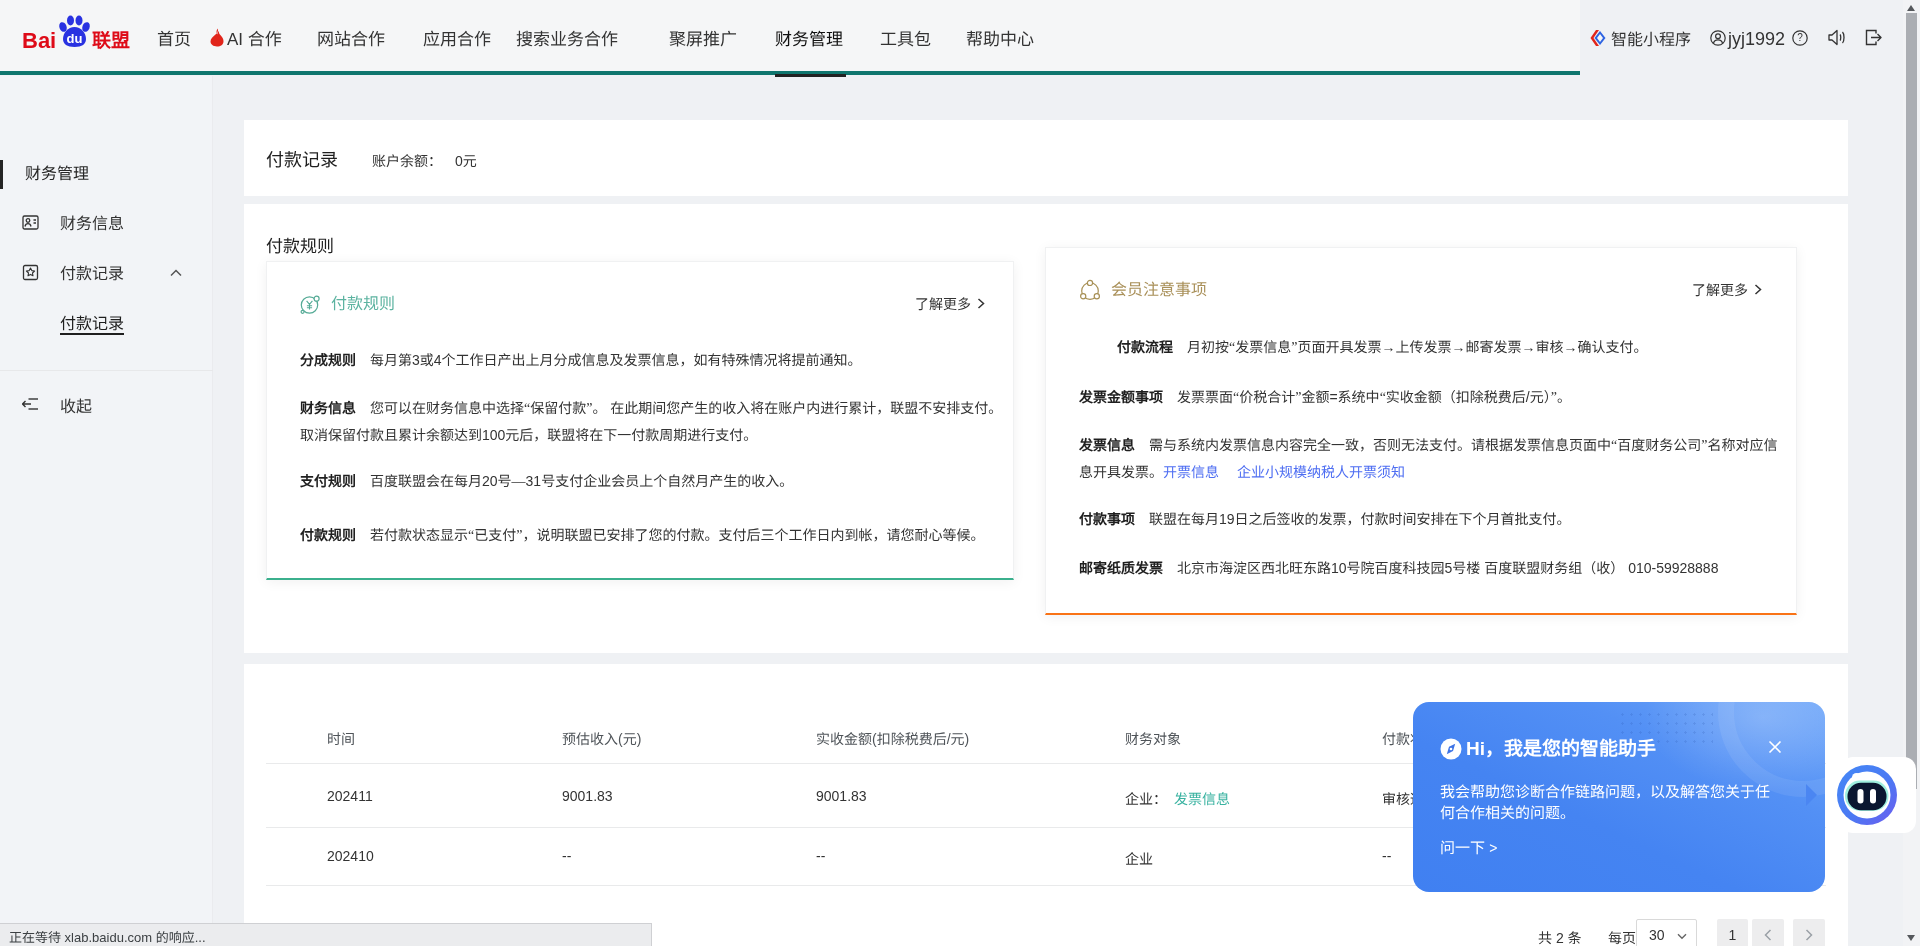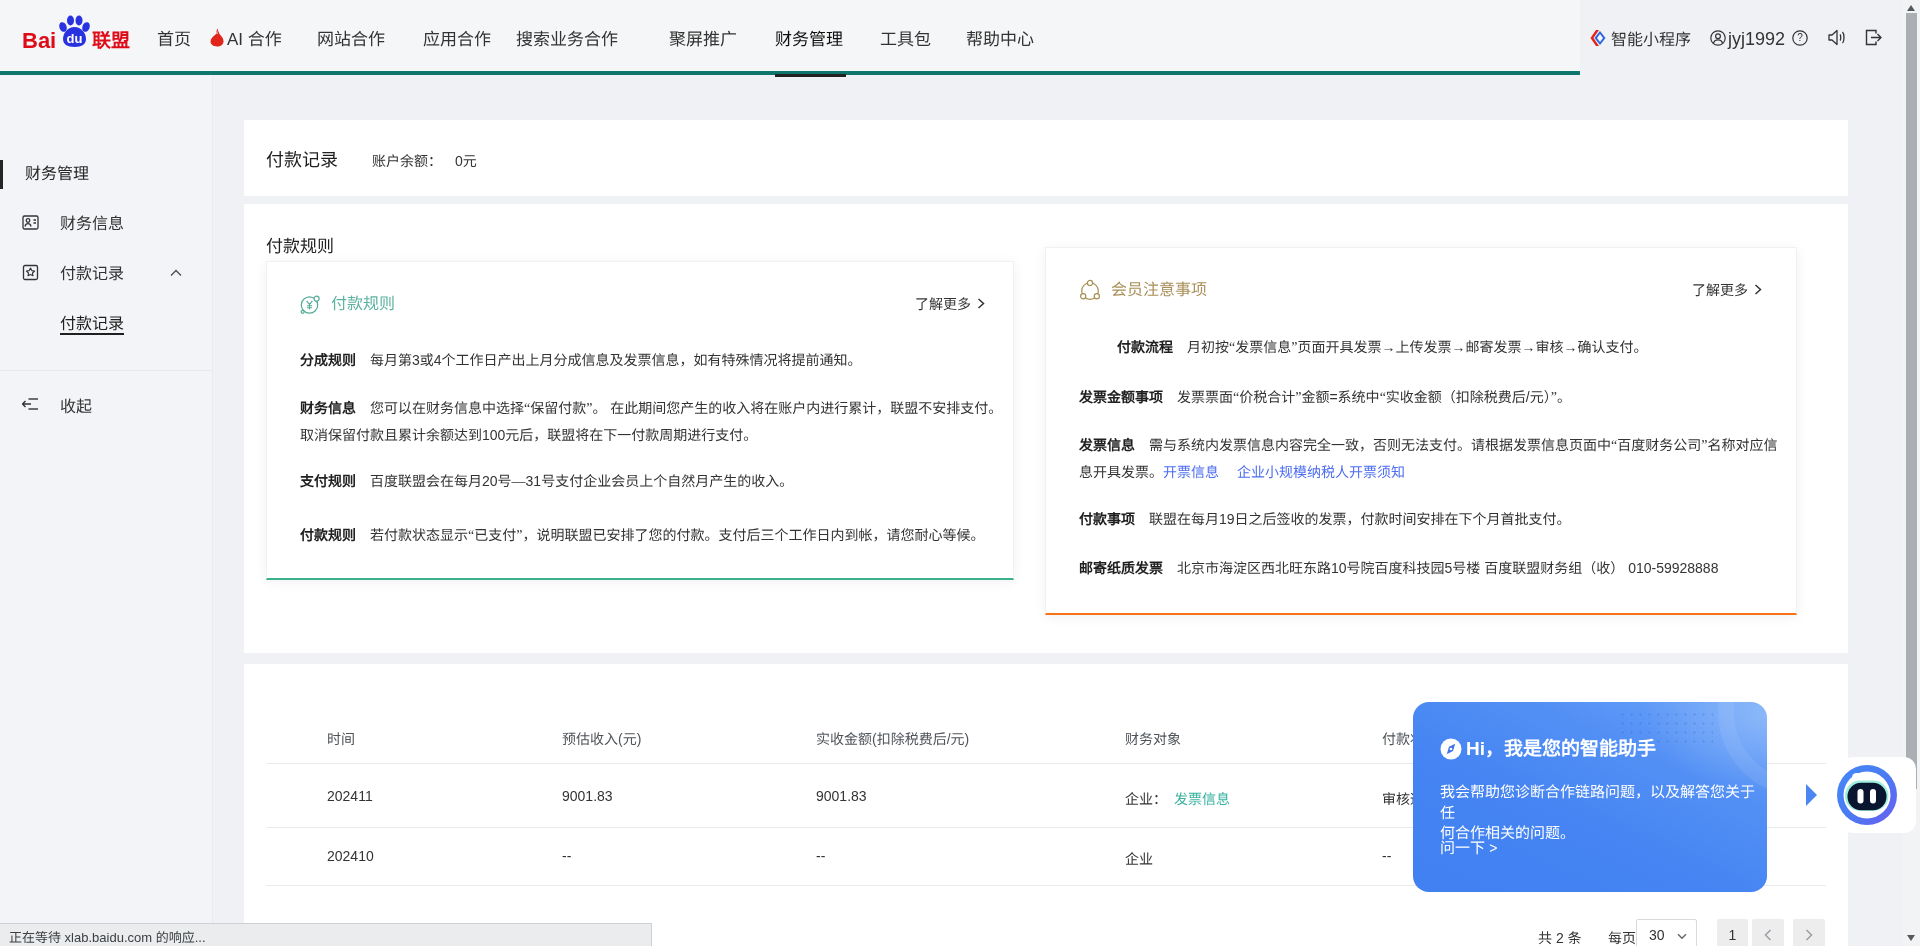--- a/index.html
+++ b/index.html
@@ -33,21 +33,21 @@
   .learn { position:absolute; right:32px; font-size:14px; color:#333; }
 
   
   .tcell { position:absolute; font-size:14px; white-space:nowrap;margin-left:44px; }
   .th { color:#4f5459; }
   .tline { position:absolute; width:1560px; height:1px; background:#e9eaeb; }
   .link-teal { color:#38b2a0; }
   .link-blue { color:#4e6ef2; }
 
   
-  #popup { position:absolute; left:1413px; top:702px; width:354px; height:190px; border-radius:16px;
+  #popup { position:absolute; left:1413px; top:702px; width:412px; height:190px; border-radius:16px;
            background:linear-gradient(205deg,#6ea6f9 0%,#5390f5 30%,#4584f2 60%,#4080f1 100%); overflow:hidden; z-index:20; }
   #popup-arrow { position:absolute; left:1806px; top:784px; width:0; height:0; border-top:11px solid transparent; border-bottom:11px solid transparent; border-left:11px solid #4b86f2; z-index:20; }
 
   
   #robot-bg { position:absolute; left:1841px; top:757px; width:75px; height:76px; background:#fff; border-radius:12px; z-index:31; }
   #robot { position:absolute; left:1836px; top:764px; z-index:32; }
 
   
   #scrollbar { position:absolute; left:1903px; top:0; width:17px; height:946px; background:#f2f3f5; z-index:30; }
   #sthumb { position:absolute; left:3px; top:13px; width:11px; height:776px; background:#abaeb3; }

